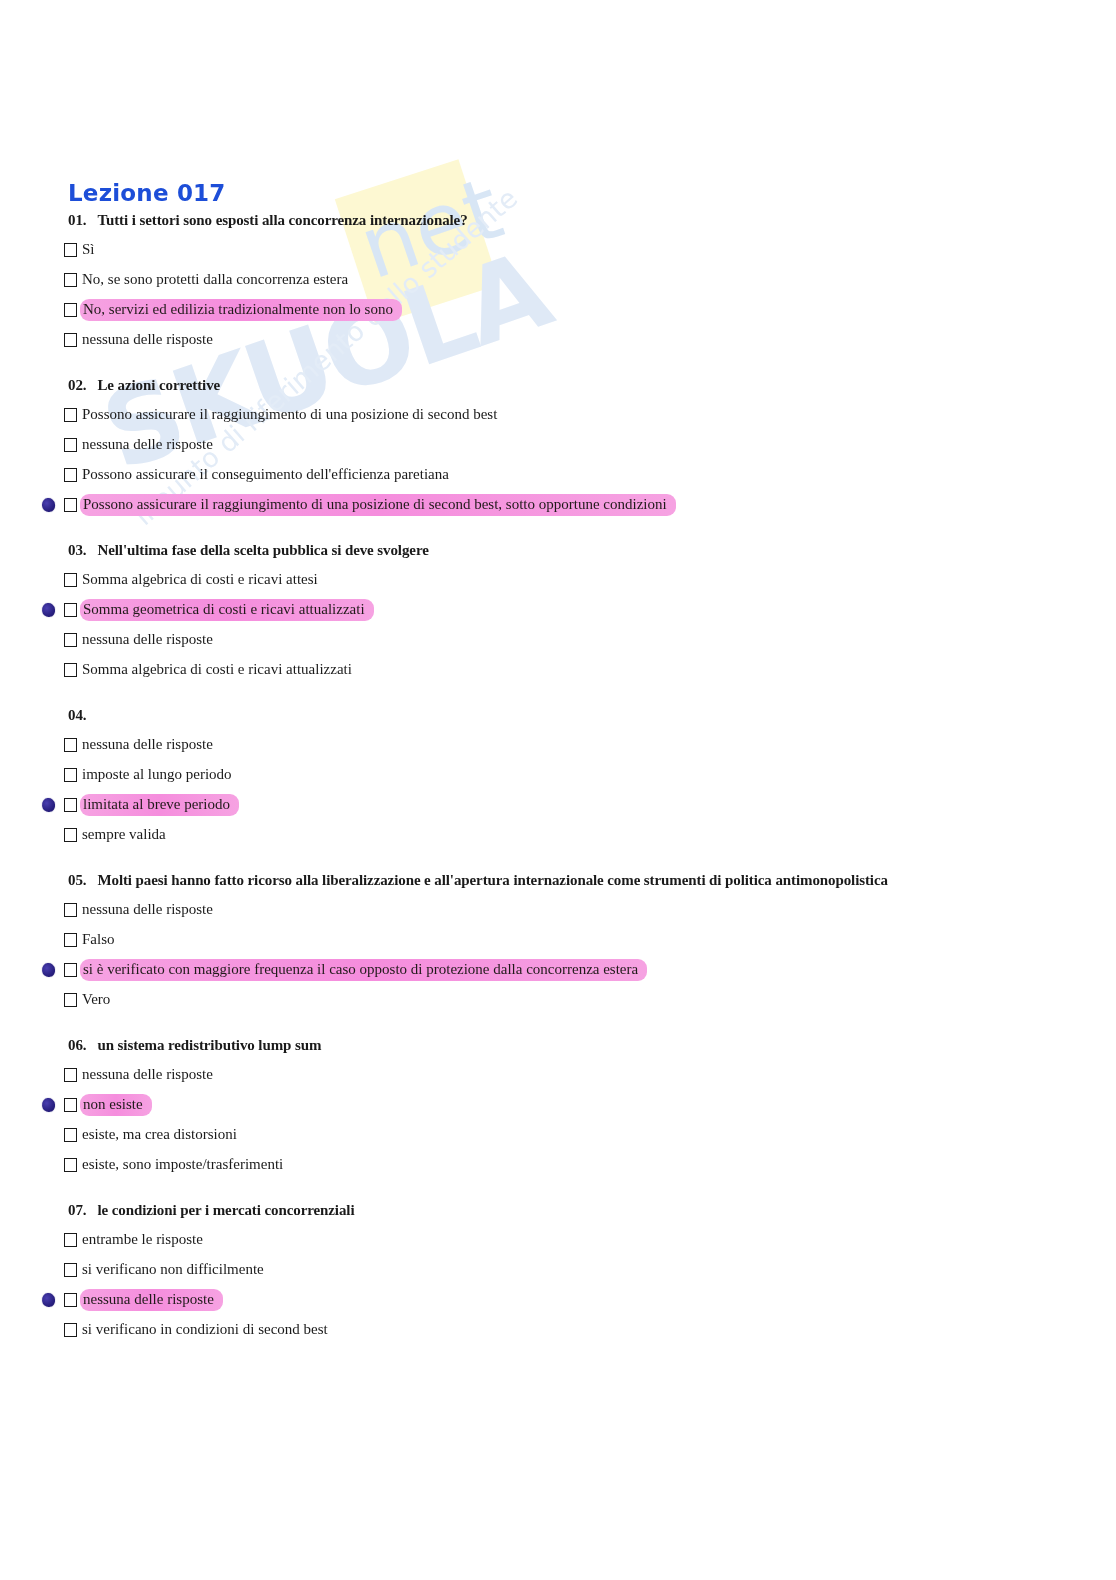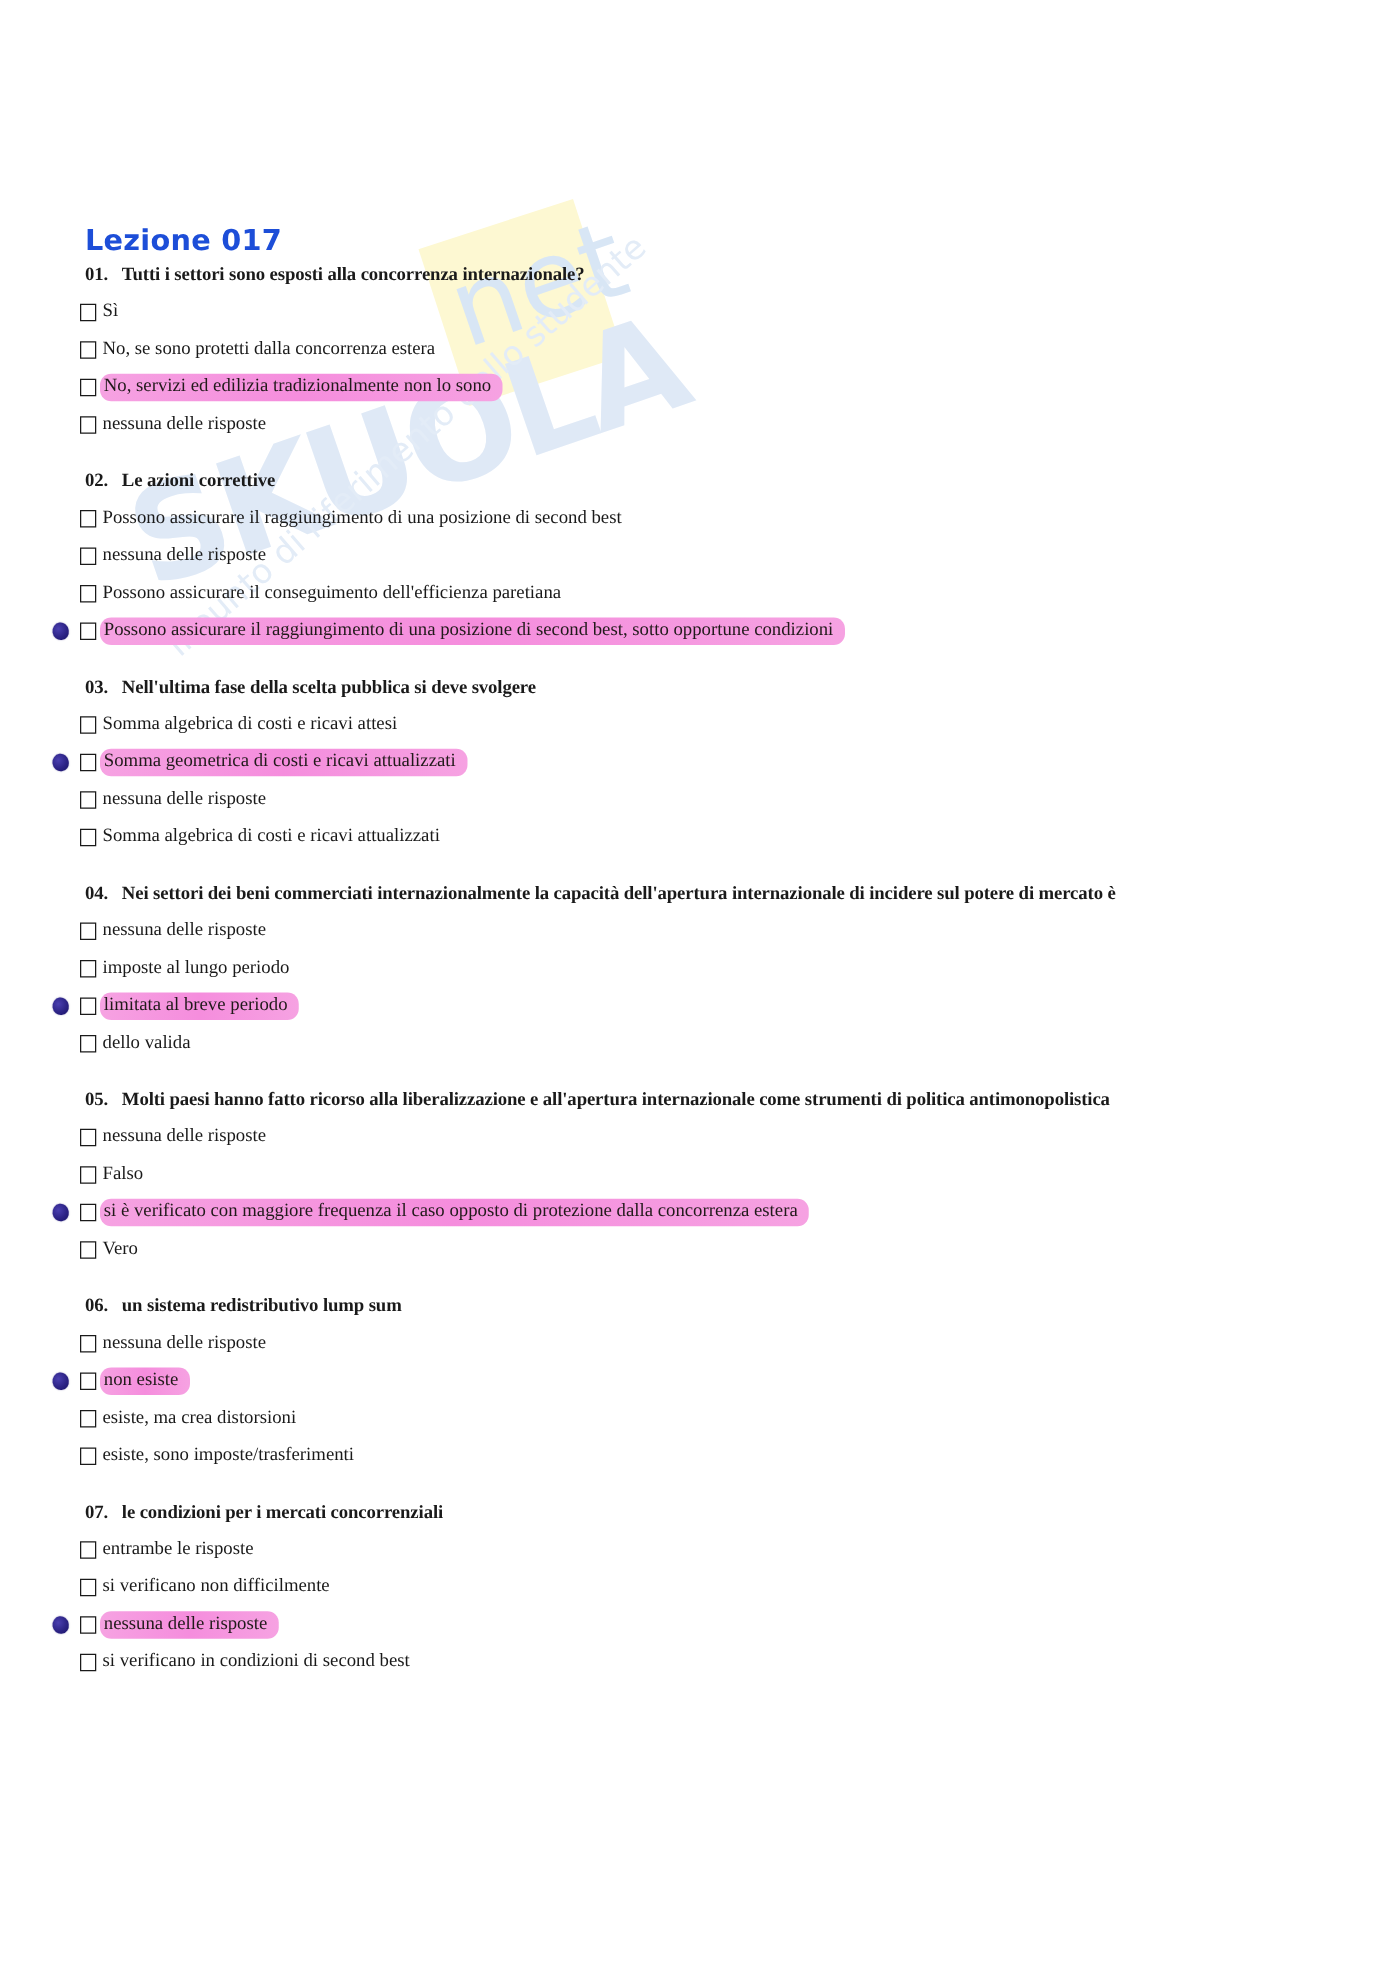--- a/index.html
+++ b/index.html
@@ -252,21 +252,20 @@
           <span class="bullet-slot">
             <span class="bullet-dot hidden"></span>
           </span>
           <span class="checkbox"></span>
           <span class="answer-text">Somma algebrica di costi e ricavi attualizzati</span>
         </div>
       </div>
       <div class="question-block">
         <div class="q-header">
           <span class="q-number">04.</span>
-          <span class="q-text">Nei settori dei beni commerciati internazionalmente la capacità dell'apertura internazionale di incidere sul potere di mercato è</span>
         </div>
         <div class="answer-row">
           <span class="bullet-slot">
             <span class="bullet-dot hidden"></span>
           </span>
           <span class="checkbox"></span>
           <span class="answer-text">nessuna delle risposte</span>
         </div>
         <div class="answer-row">
           <span class="bullet-slot">
@@ -280,21 +279,21 @@
             <span class="bullet-dot"></span>
           </span>
           <span class="checkbox"></span>
           <span class="answer-text hl">limitata al breve periodo</span>
         </div>
         <div class="answer-row">
           <span class="bullet-slot">
             <span class="bullet-dot hidden"></span>
           </span>
           <span class="checkbox"></span>
-          <span class="answer-text">dello valida</span>
+          <span class="answer-text">sempre valida</span>
         </div>
       </div>
       <div class="question-block">
         <div class="q-header">
           <span class="q-number">05.</span>
           <span class="q-text">Molti paesi hanno fatto ricorso alla liberalizzazione e all'apertura internazionale come strumenti di politica antimonopolistica</span>
         </div>
         <div class="answer-row">
           <span class="bullet-slot">
             <span class="bullet-dot hidden"></span>

